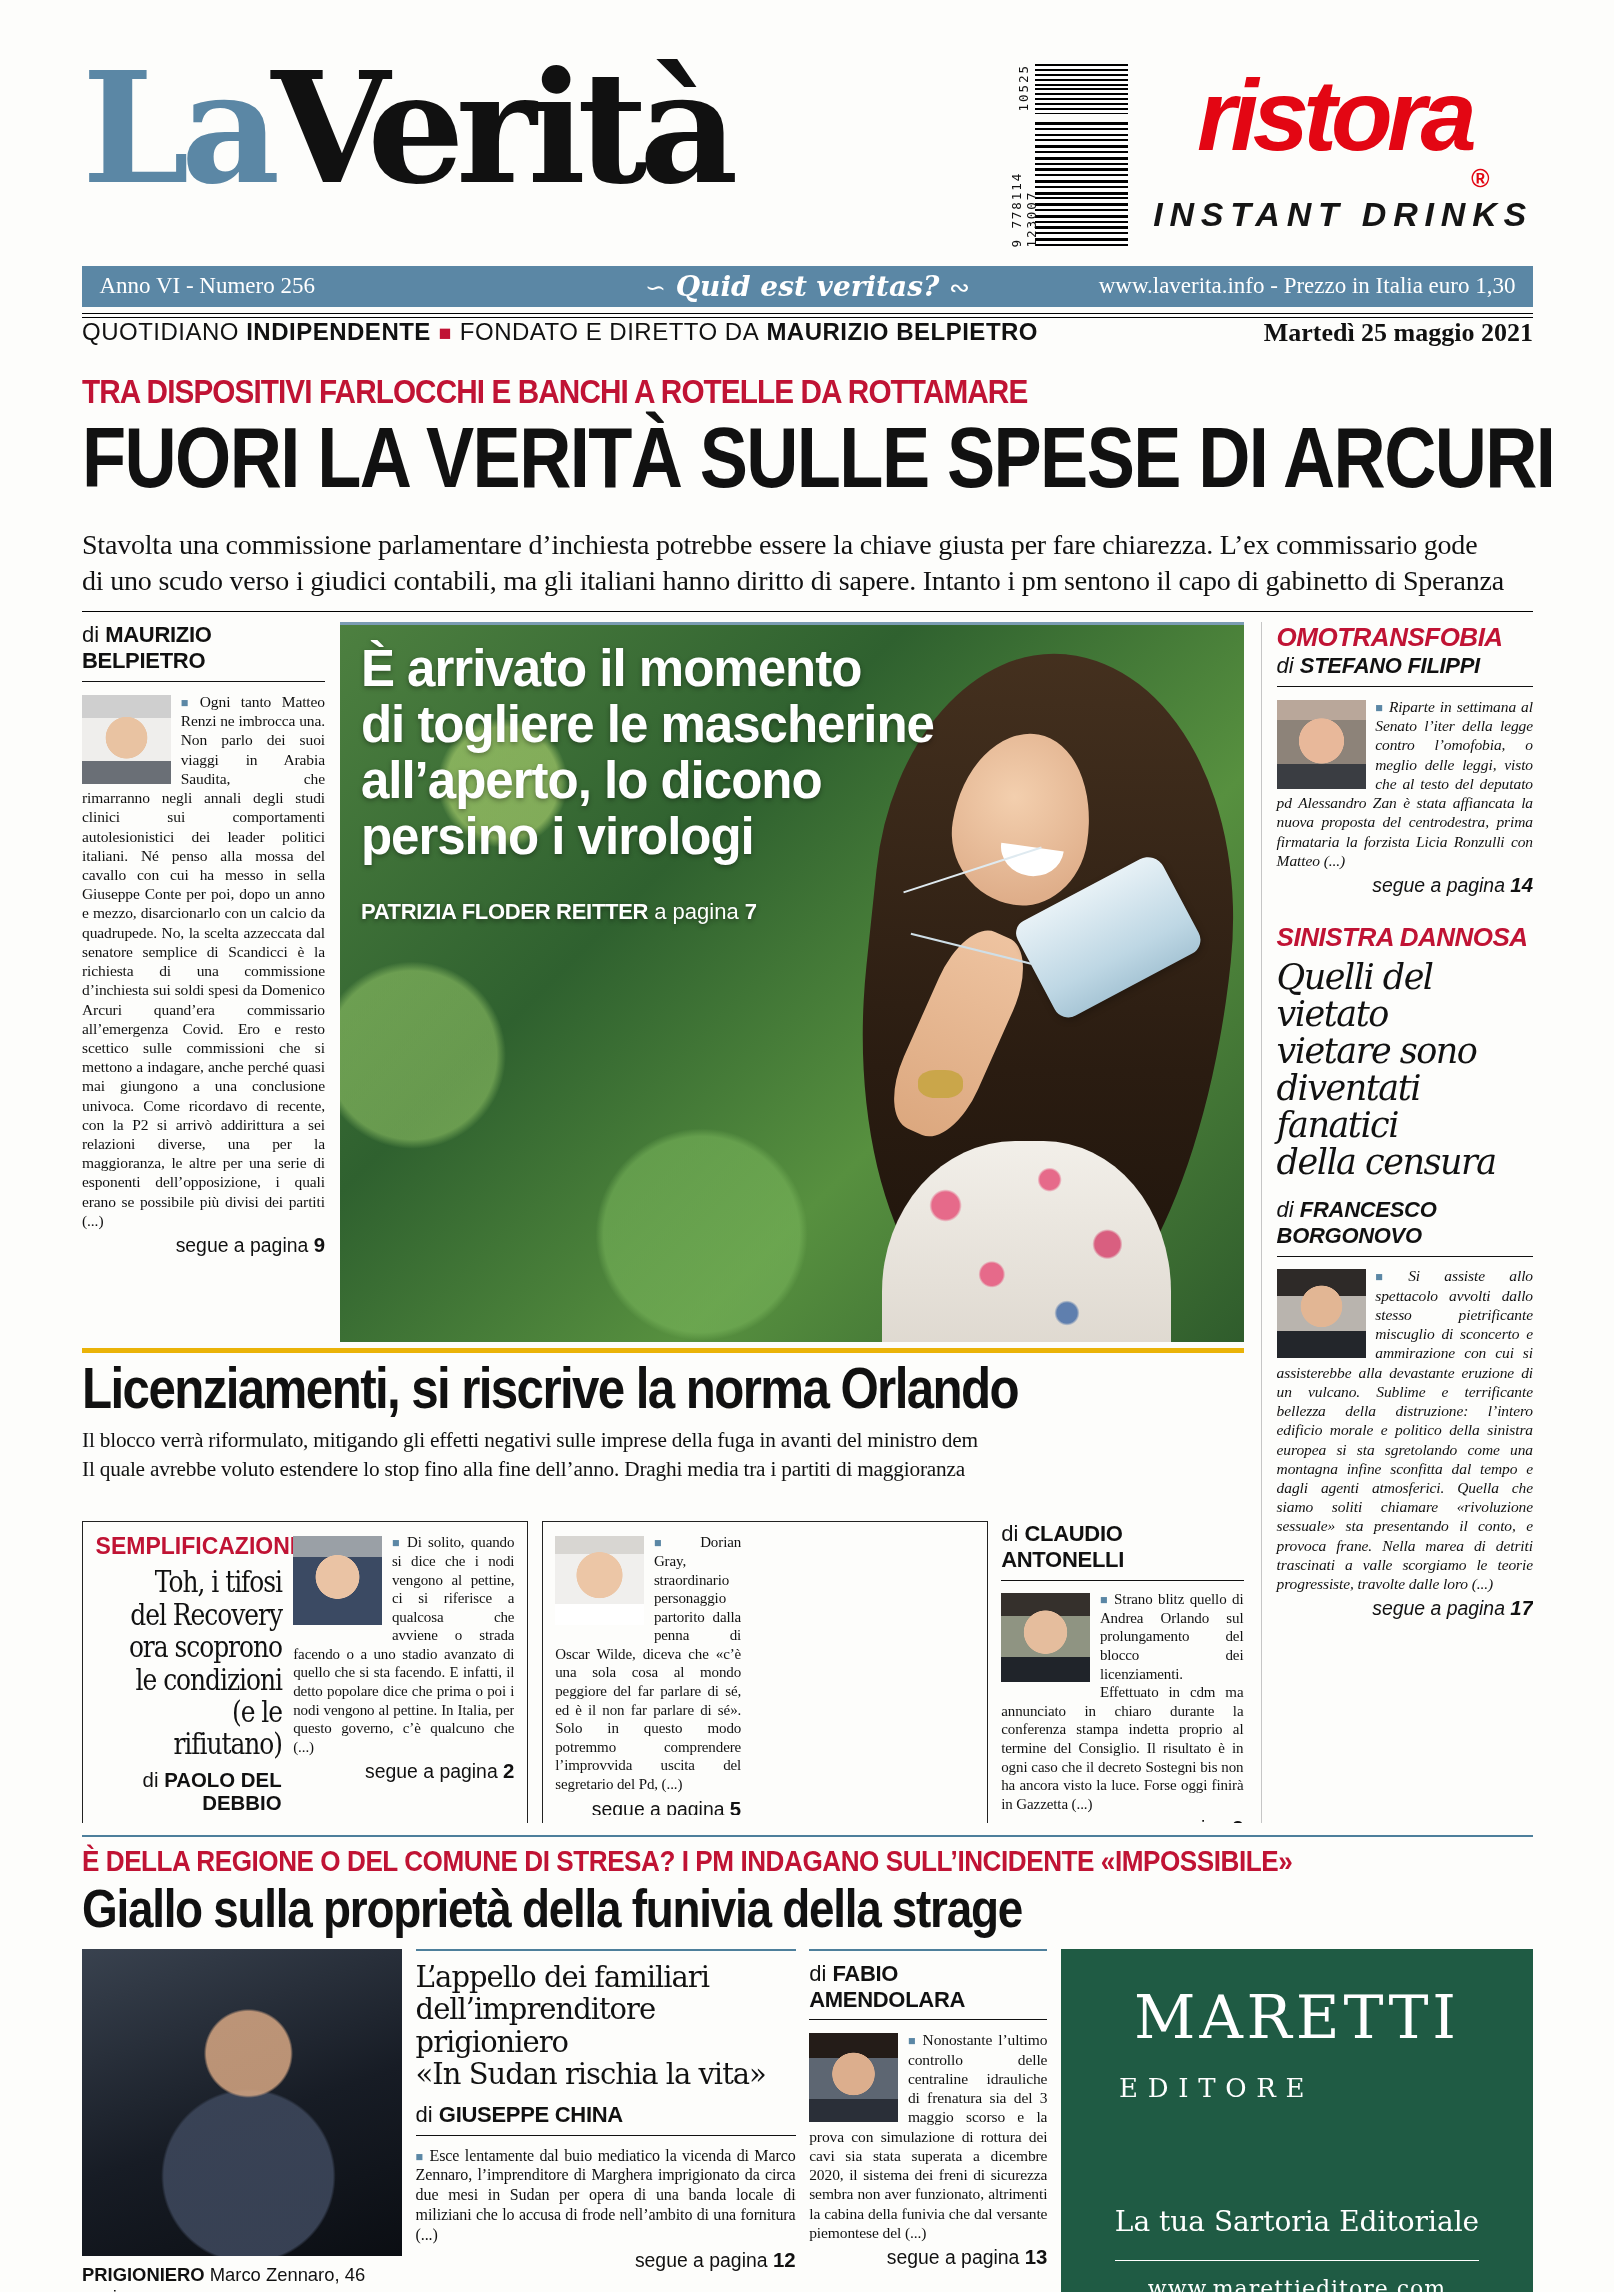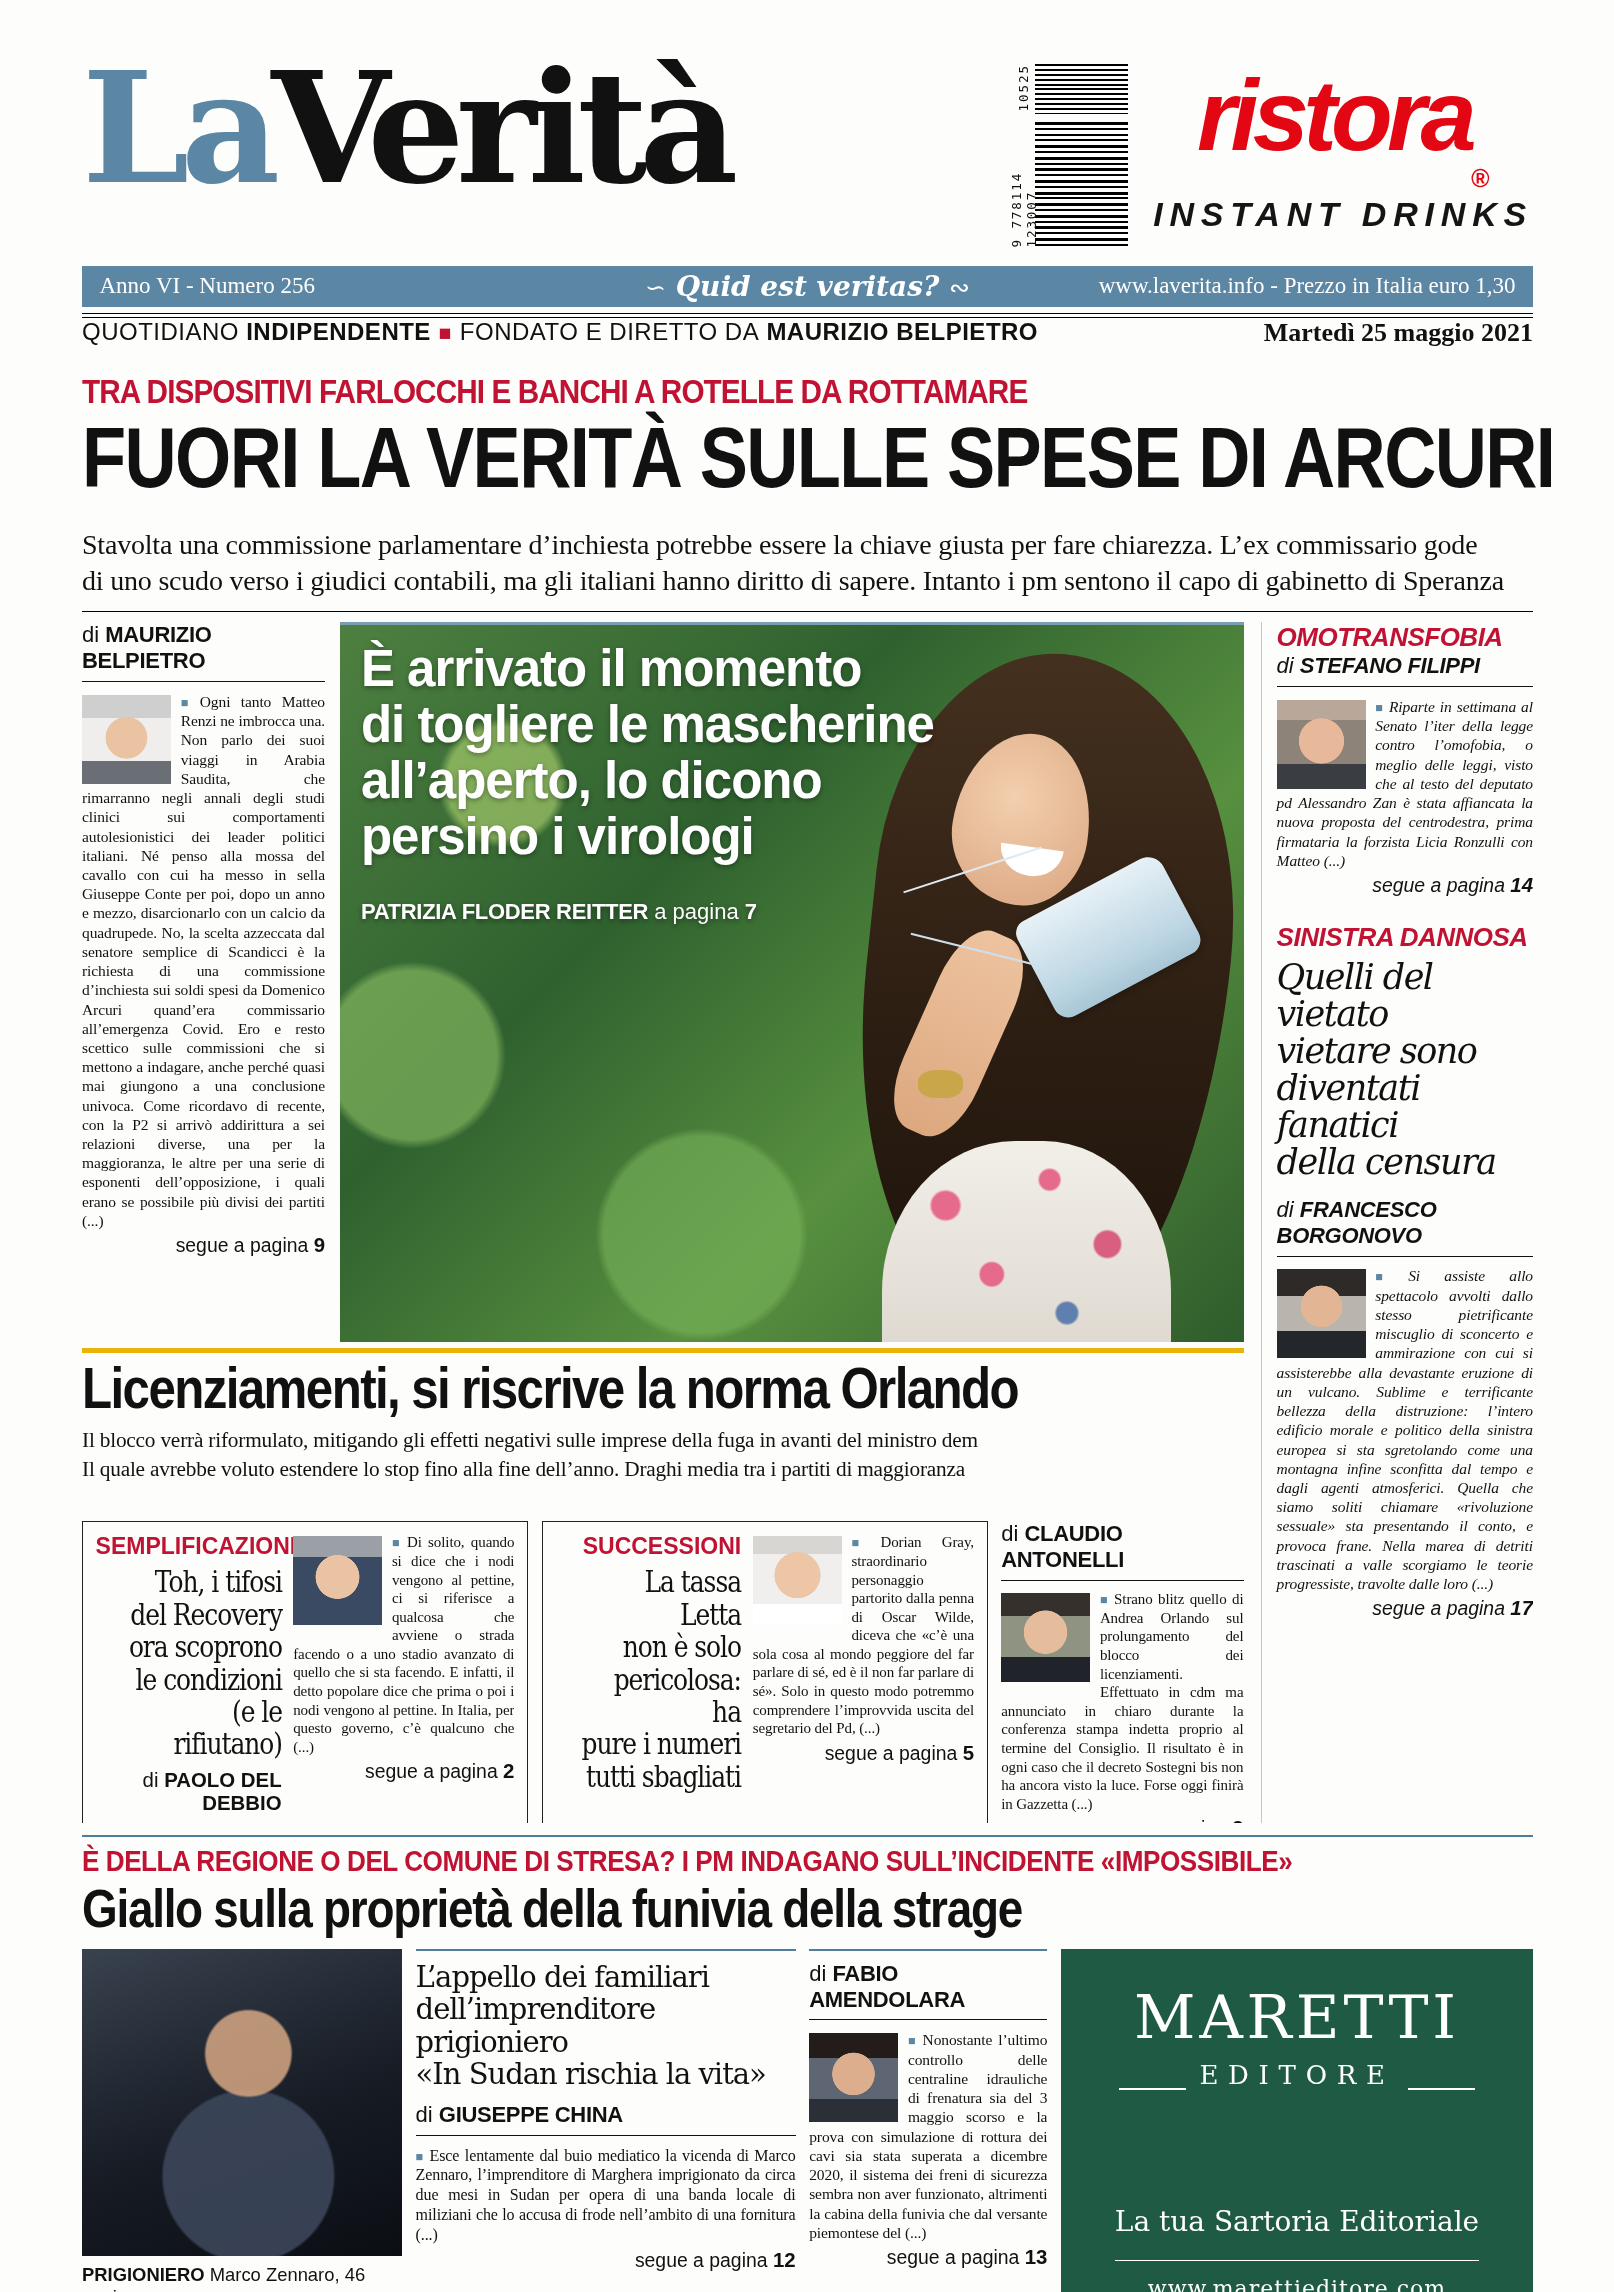--- a/index.html
+++ b/index.html
@@ -141,21 +141,21 @@
   .photo-caption { font-family:"Liberation Sans", sans-serif; font-size:18.4px; margin-top:7.8px; }
   .sudan { border-top:2.9px solid #4d7f9b; border-bottom:2.9px solid #4d7f9b; padding:9.7px 0 7.8px 0; overflow:hidden; }
   .sudan-head { font-family:"DejaVu Serif", serif; font-size:29px; line-height:1.12; letter-spacing:-1px; margin-bottom:11.6px; }
   .sudan .body-p { font-size:16px; }
   .funivia-col { border-top:2.9px solid #4d7f9b; padding-top:9.7px; overflow:hidden; }
   .funivia-col .body-p { font-size:15.5px; }
 
   
   .maretti { background:#1f5b44; color:#fff; height:377px; padding:33px 29px 25px 29px; display:flex; flex-direction:column; align-items:center; text-align:center; }
   .maretti-brand { font-family:"DejaVu Serif", serif; font-size:60px; letter-spacing:3.9px; font-weight:normal; }
-  .maretti-div-row { display:flex; align-items:flex-end; gap:13.6px; width:86%; margin-top:7.8px; }
+  .maretti-div-row { display:flex; align-items:flex-start; gap:13.6px; width:86%; margin-top:7.8px;flex-direction:column; }
   .maretti-line { flex:1; height:1.9px; background:#fff; }
   .maretti-division { font-family:"DejaVu Serif", serif; font-size:26px; letter-spacing:9.7px; }
   .maretti-tagline { font-family:"DejaVu Serif", serif; font-size:28px; margin-top:auto; }
   .maretti-sep { width:88%; height:1px; background:#fff; margin:21.3px 0 15.5px 0; }
   .maretti-site { font-family:"DejaVu Serif", serif; font-size:22px; letter-spacing:1px; }
 </style>
 </head>
 <body>
 
 <div class="page">
@@ -251,29 +251,20 @@
             <div class="fbox-by"><span>di</span>&nbsp;<b>PAOLO DEL DEBBIO</b></div>
           </div>
           <div class="fbox-right">
             <div class="hs hs-deldebbio"></div>
             <p class="body-p"><span class="bullet">■</span><span>Di solito, quando si dice che i nodi vengono al pettine, ci si riferisce a qualcosa che avviene o strada facendo o a uno stadio avanzato di quello che si sta facendo. E infatti, il detto popolare dice che prima o poi i nodi vengono al pettine. In Italia, per questo governo, c’è qualcuno che (...)</span></p>
             <div class="segue"><span>segue a pagina</span>&nbsp;<b>2</b></div>
           </div>
         </div>
 
         <div class="fbox">
-          <div class="fbox-left">
-            <div class="fbox-kicker">SUCCESSIONI</div>
-            <div class="fbox-head pre"><span class="sqzR pre">La tassa Letta
-non è solo
-pericolosa: ha
-pure i numeri
-tutti sbagliati</span></div>
-
-          </div>
           <div class="fbox-right">
             <div class="hs hs-liturri"></div>
             <p class="body-p"><span class="bullet">■</span><span>Dorian Gray, straordinario personaggio partorito dalla penna di Oscar Wilde, diceva che «c’è una sola cosa al mondo peggiore del far parlare di sé, ed è il non far parlare di sé». Solo in questo modo potremmo comprendere l’improvvida uscita del segretario del Pd, (...)</span></p>
             <div class="segue"><span>segue a pagina</span>&nbsp;<b>5</b></div>
           </div>
         </div>
 
         <div class="fcol">
           <div class="byline"><span>di</span>&nbsp;<b>CLAUDIO ANTONELLI</b></div>
           <div class="hs hs-antonelli"></div>

